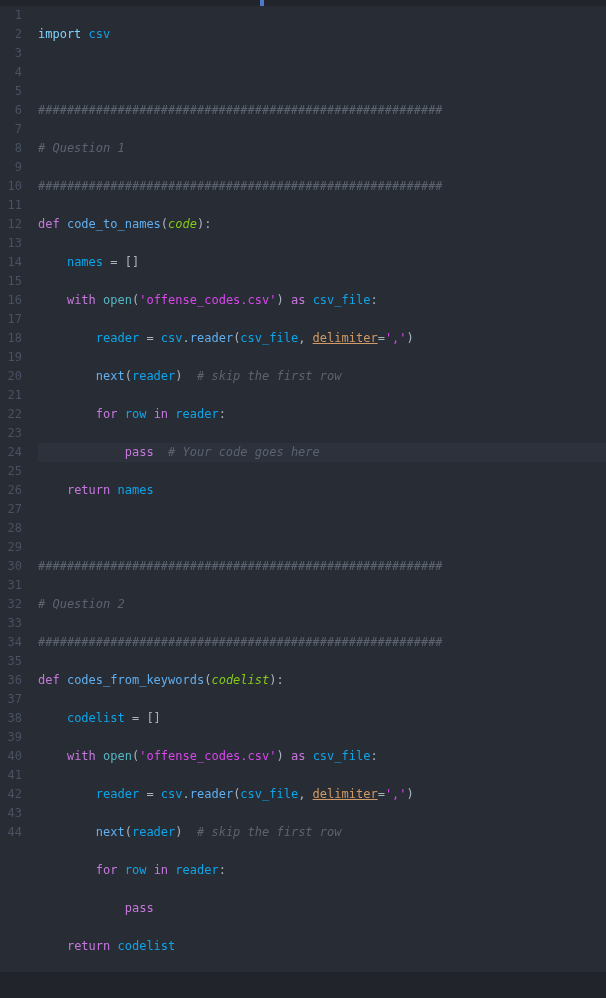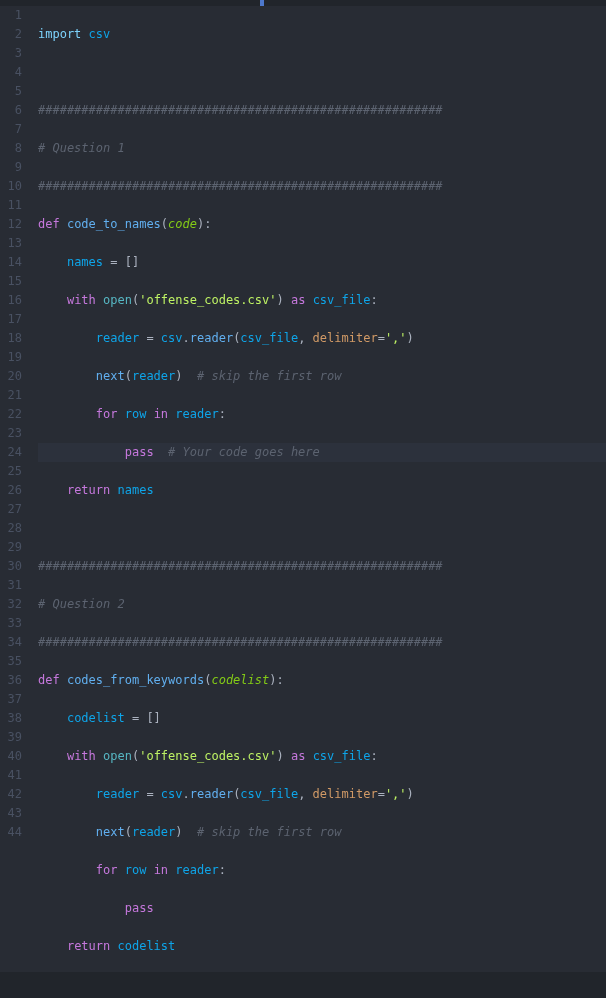--- a/index.html
+++ b/index.html
@@ -46,26 +46,26 @@
   padding-left: 8px;
   white-space: pre;
 }
 .line { height: 19px; }
 .line.hl { background: #2c313c; }
 .kw { color: #c678dd; }
 .kw-i { color: #7dd3fc; }
 .fn { color: #61afef; }
 .var { color: #0ea5e9; }
 .param { color: #84cc16; font-style: italic; }
-.str { color: #bef264; }
+.str { color: #d946ef; }
 .cmt { color: #5c6370; font-style: italic; }
 .op { color: #abb2bf; }
 .punc { color: #abb2bf; }
 .builtin { color: #56b6c2; }
-.attr { color: #d19a66; }
+.attr { color: #d19a66; text-decoration: underline; }
 .statusbar {
   position: absolute;
   bottom: 0;
   left: 0;
   right: 0;
   height: 26px;
   background: #21252b;
 }
 </style>
 </head>

